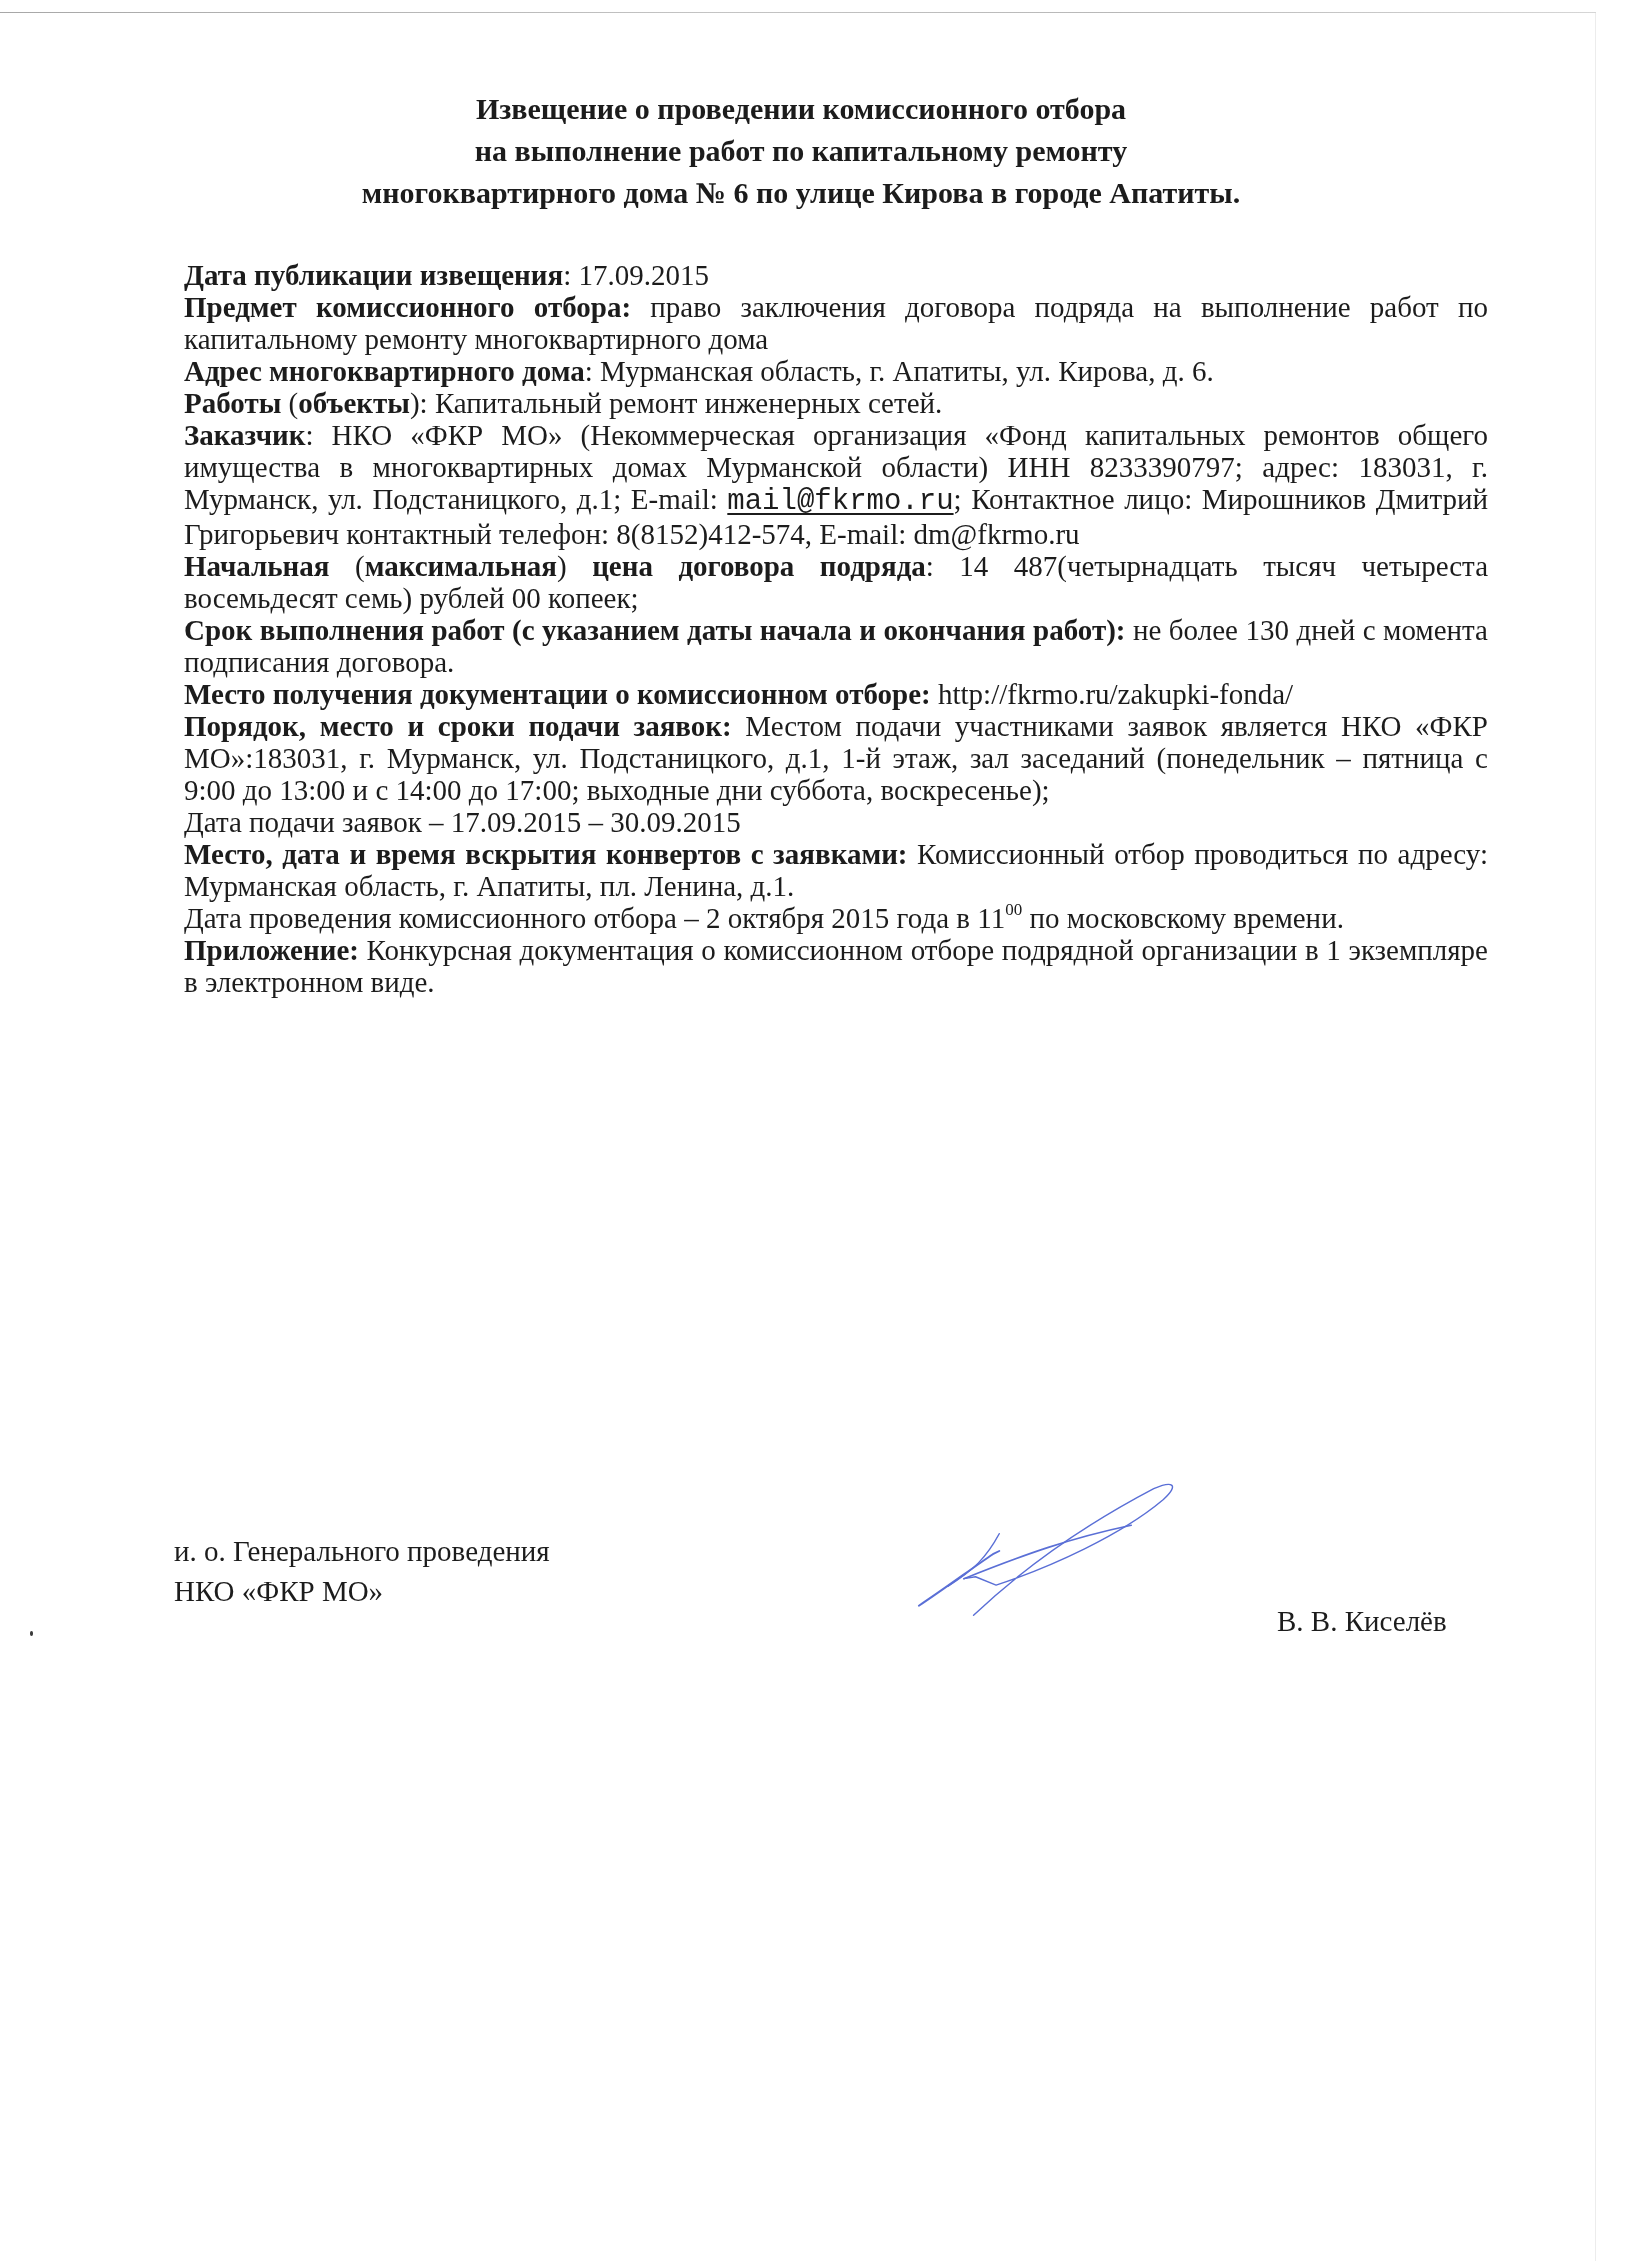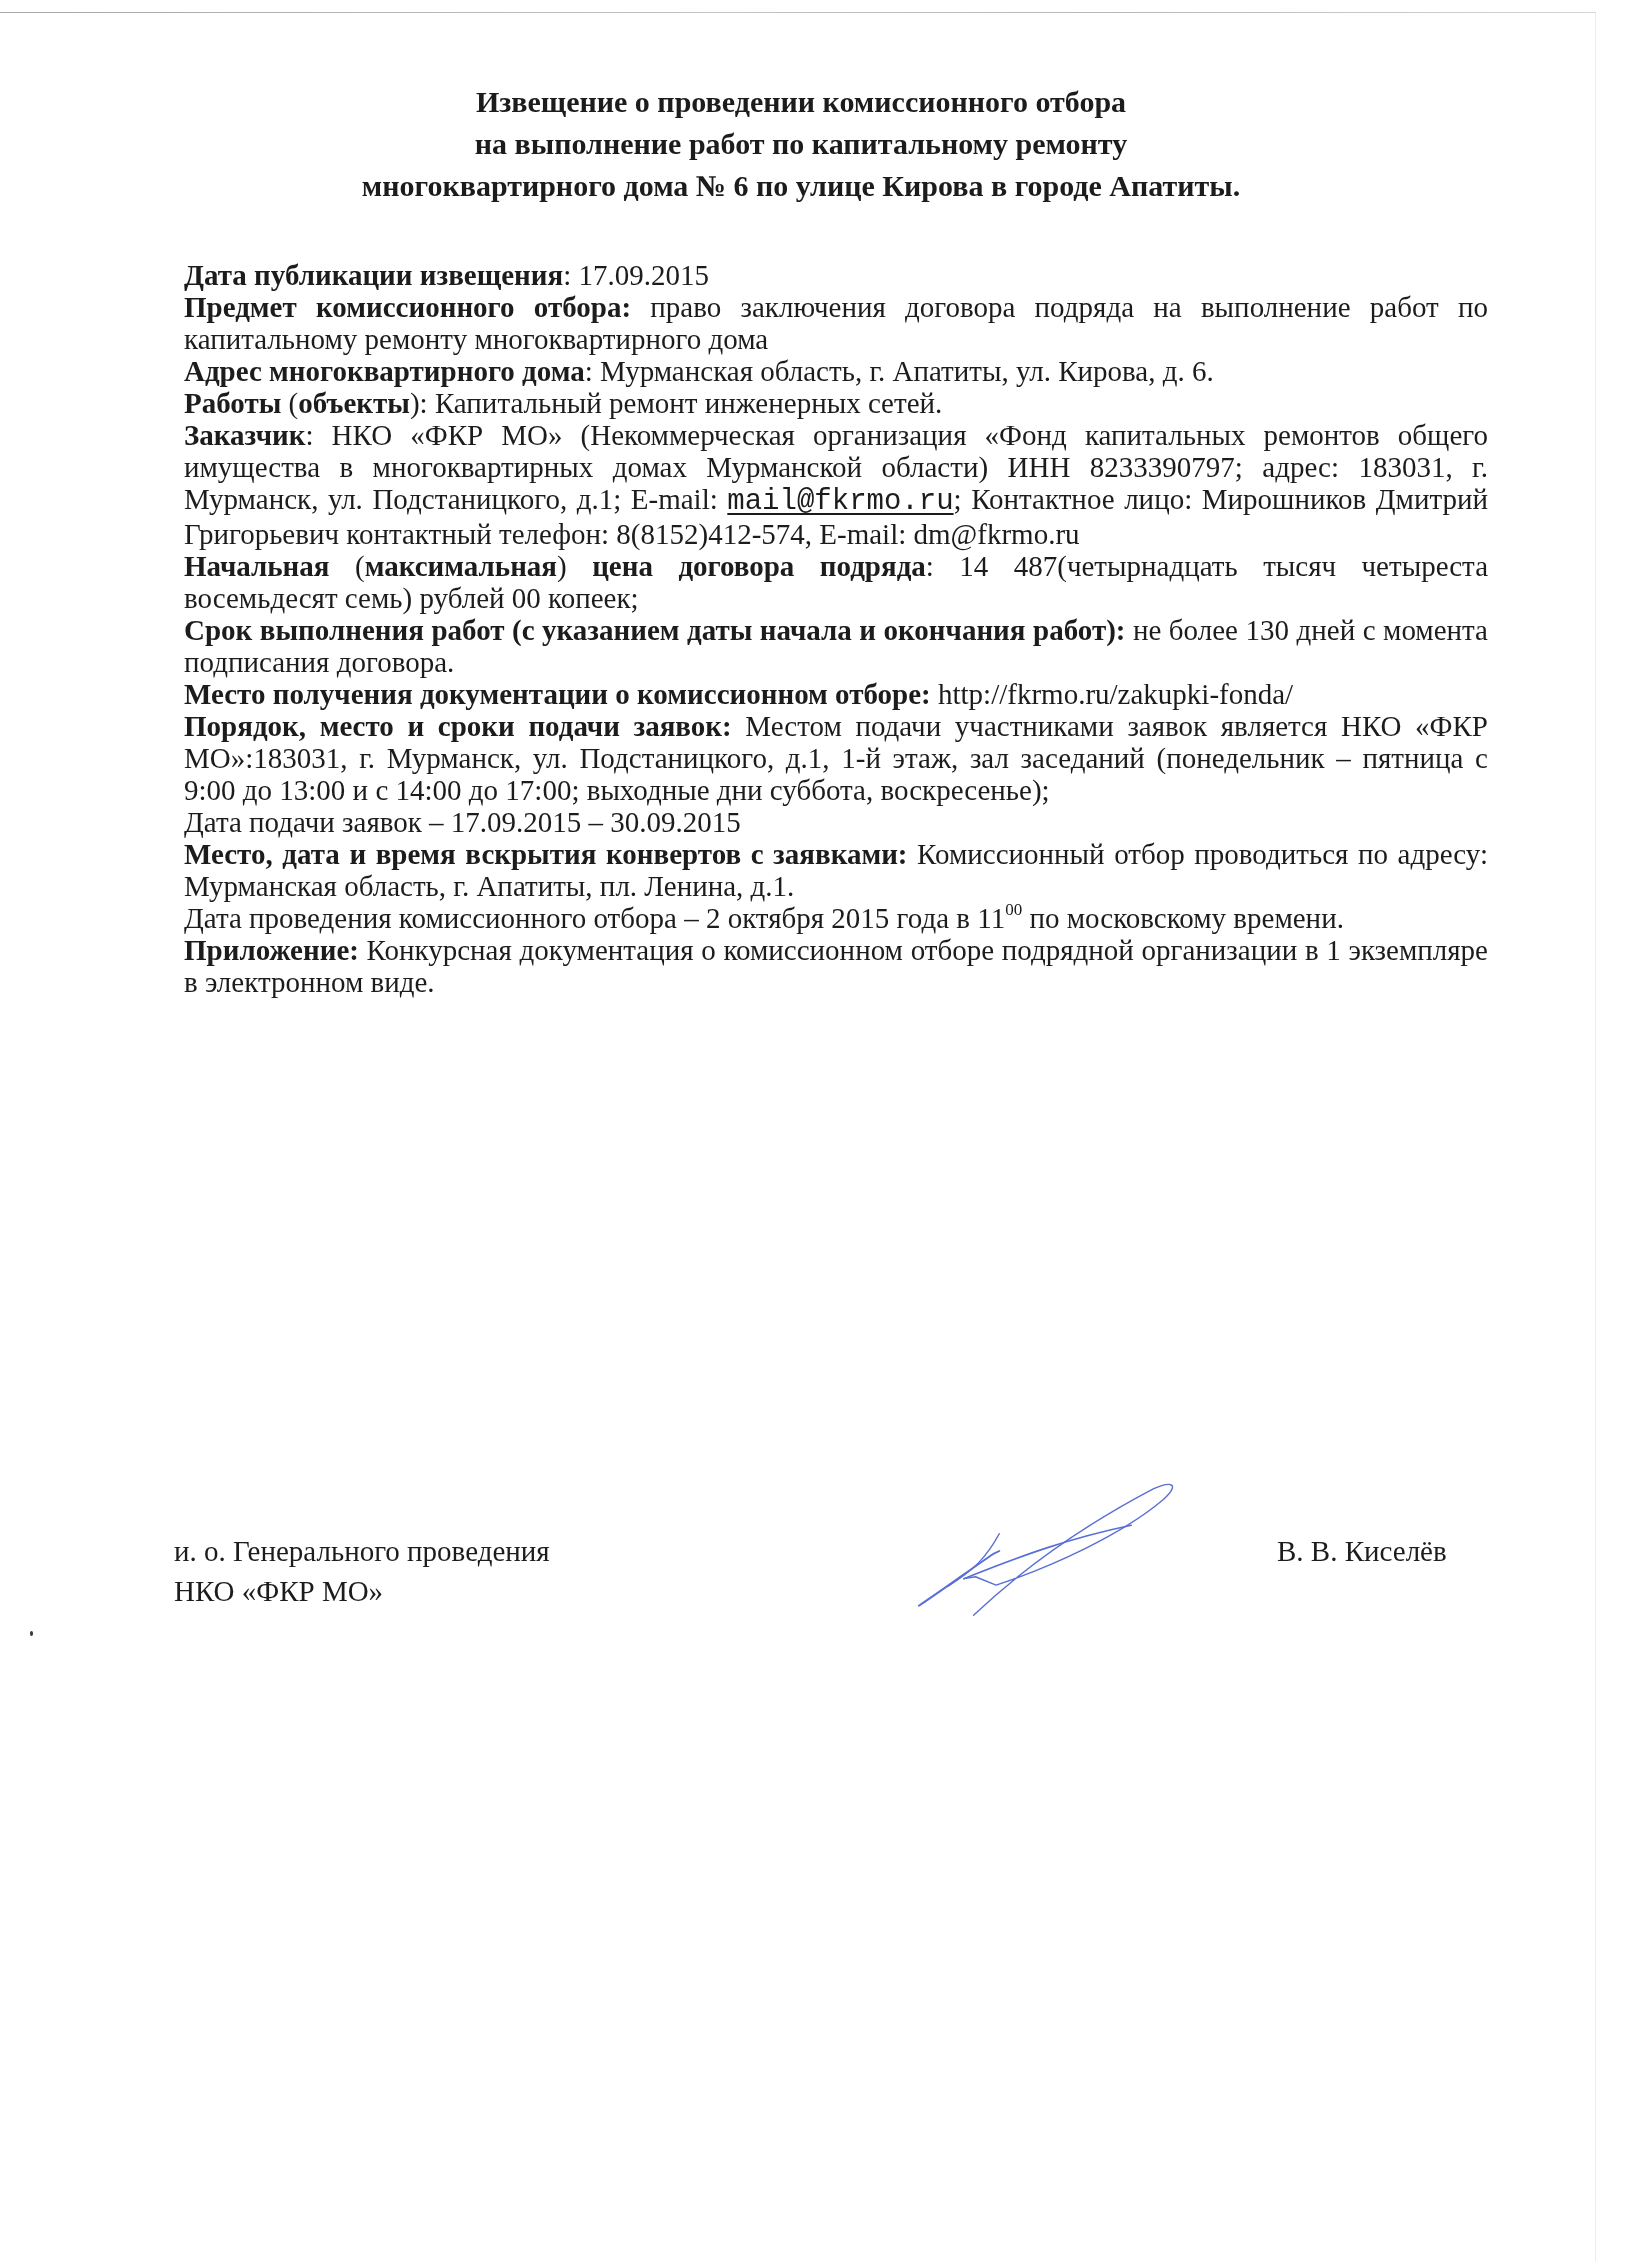--- a/index.html
+++ b/index.html
@@ -15,39 +15,39 @@
   }
   .scan-edge-right {
     position: absolute; left: 1595px; top: 13px; width: 1.3px; height: 2248px;
     background: #ececec;
   }
   .stray-dot {
     position: absolute; left: 30px; top: 1631px; width: 3.2px; height: 4.5px;
     border-radius: 50%; background: #3a3a3a;
   }
   .title {
-    position: absolute; left: 0; top: 81px; width: 1526px;
+    position: absolute; left: 0; top: 88px; width: 1526px;
     text-align: center; font-weight: bold; font-size: 30px; line-height: 42px;
     padding-left: 76px; box-sizing: border-box;
   }
   .title div { white-space: nowrap; }
   .body {
     position: absolute; left: 184px; top: 259px; width: 1304px;
     font-size: 29px; line-height: 32px; text-align: justify;
   }
   .body p { margin: 0; }
   .body b { font-weight: bold; }
   .body .u { text-decoration: underline; text-underline-offset: 3.9px; font-family: Liberation Mono, monospace; }
   .body sup { font-size: 17px; line-height: 0; vertical-align: 13px; }
   .sig-left {
     position: absolute; left: 174px; top: 1531px;
     font-size: 29px; line-height: 40px;
   }
   .sig-right {
-    position: absolute; left: 1277px; top: 1531px;
+    position: absolute; left: 1277px; top: 1601px;
     font-size: 29px; line-height: 40px; white-space: nowrap;
   }
   .signature {
     position: absolute; left: 909px; top: 1477px; width: 290px; height: 148px;
   }
 </style>
 </head>
 <body>
 
 <div class="scan-edge-top"></div>

